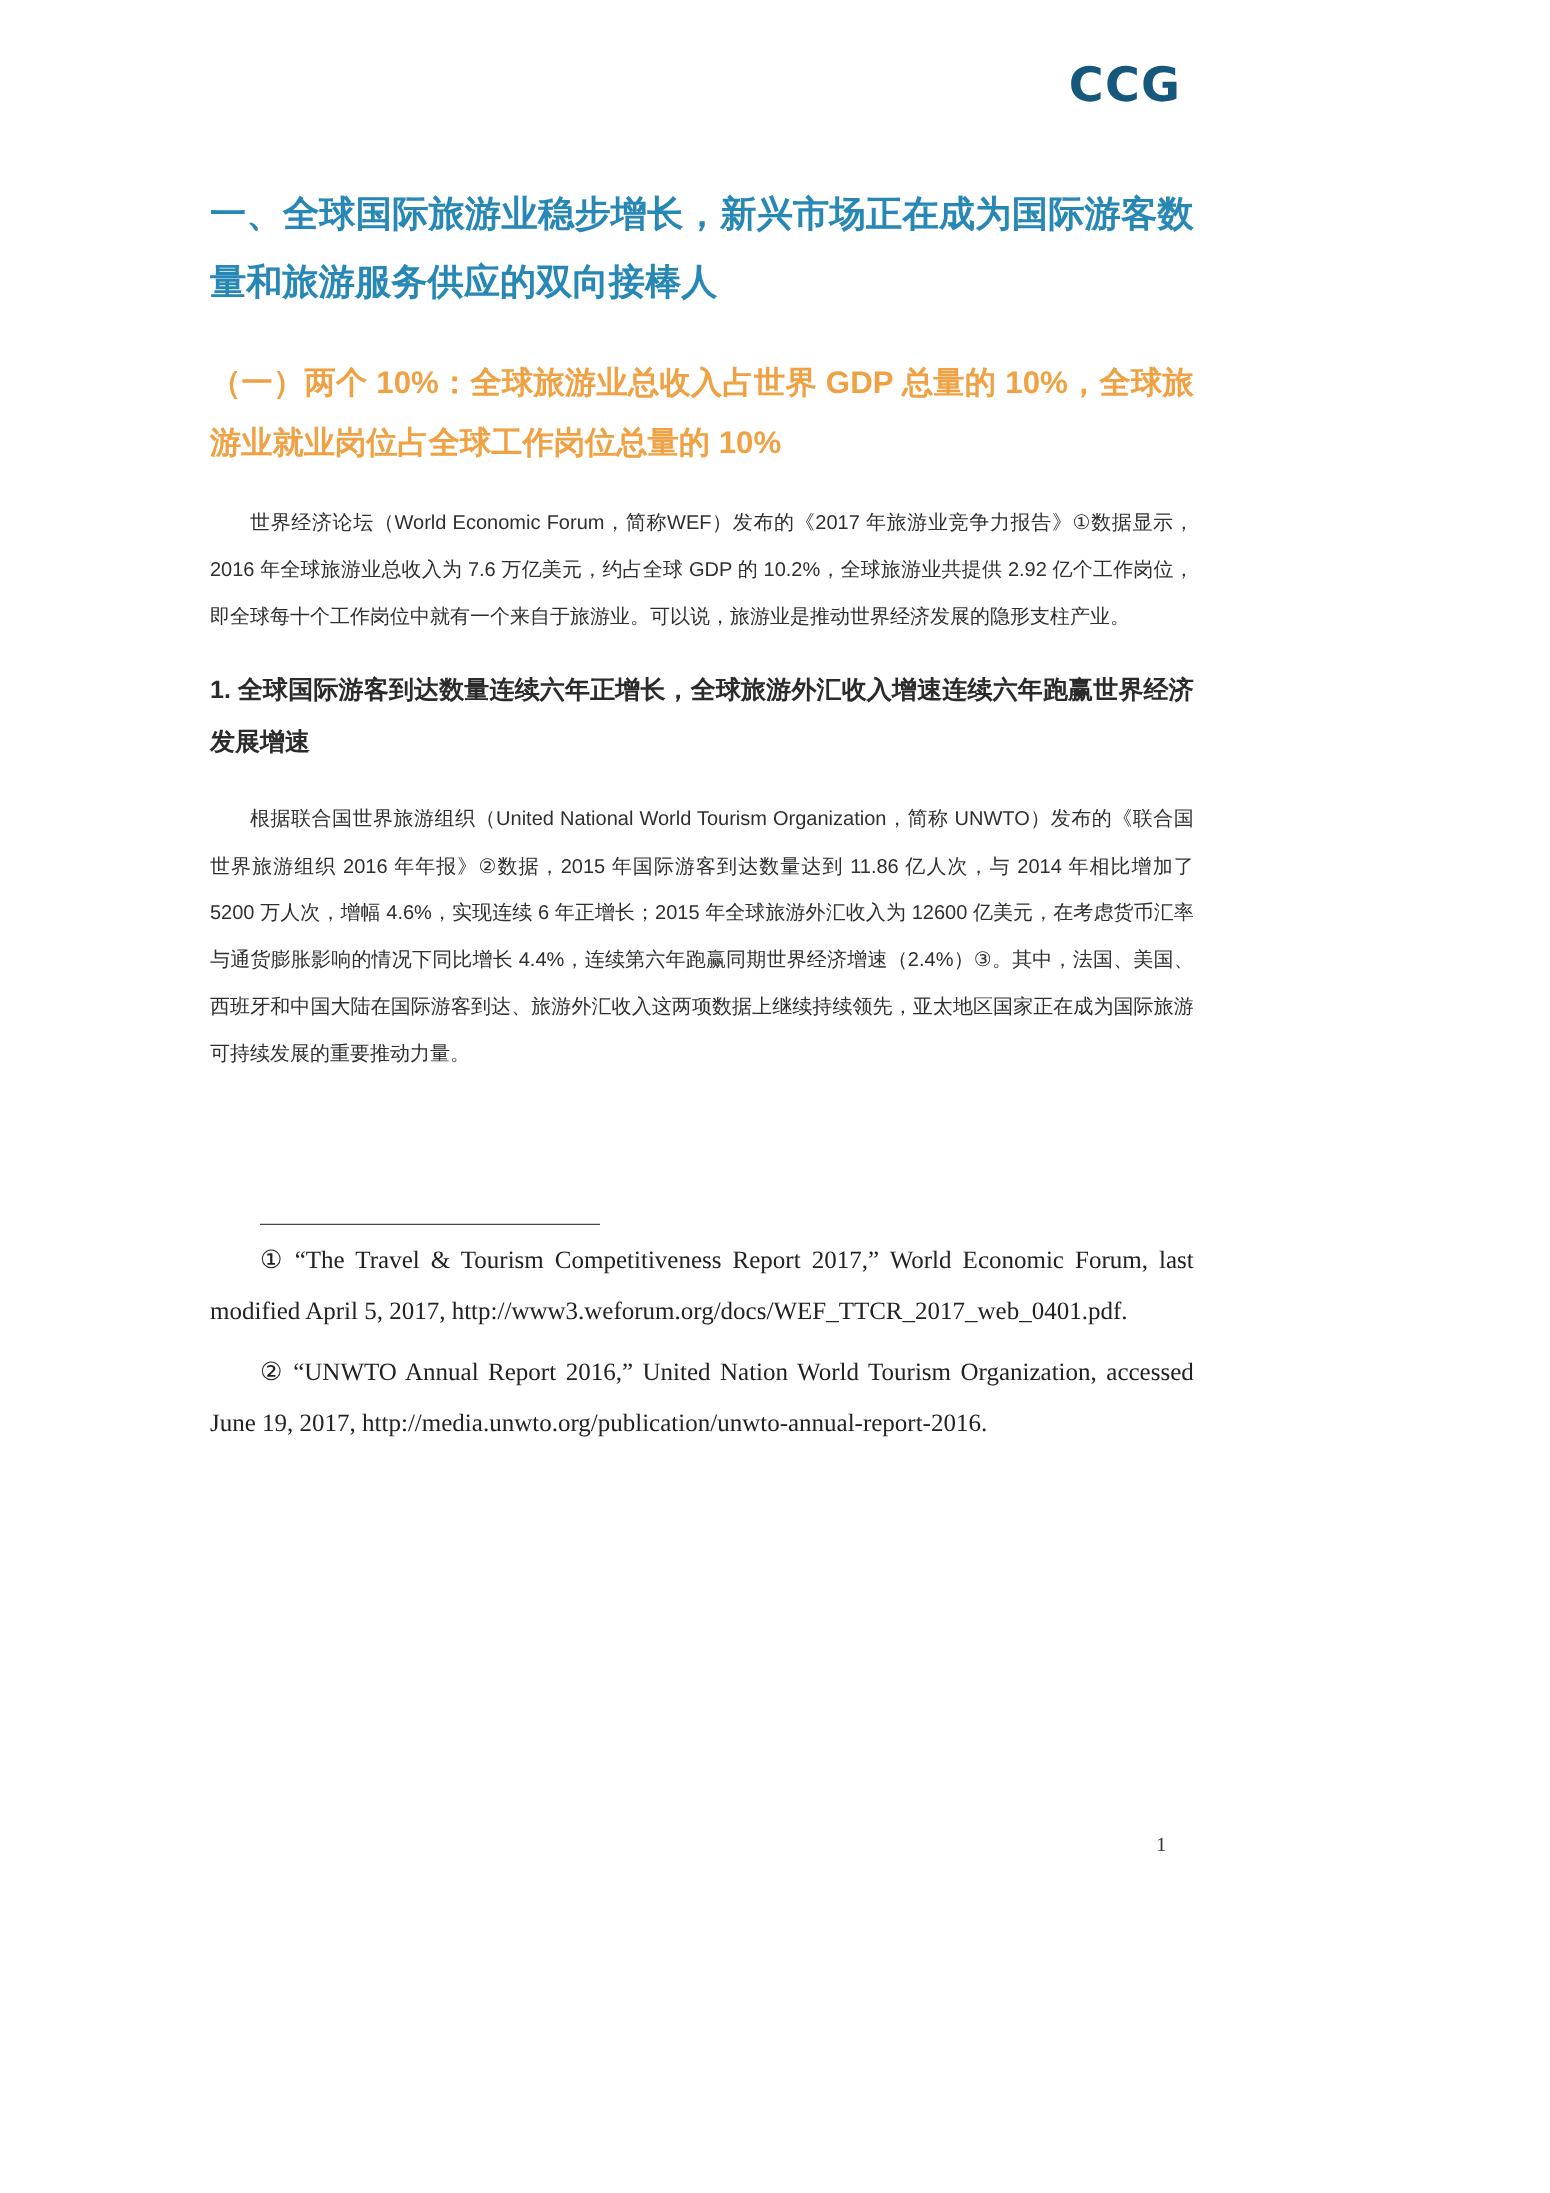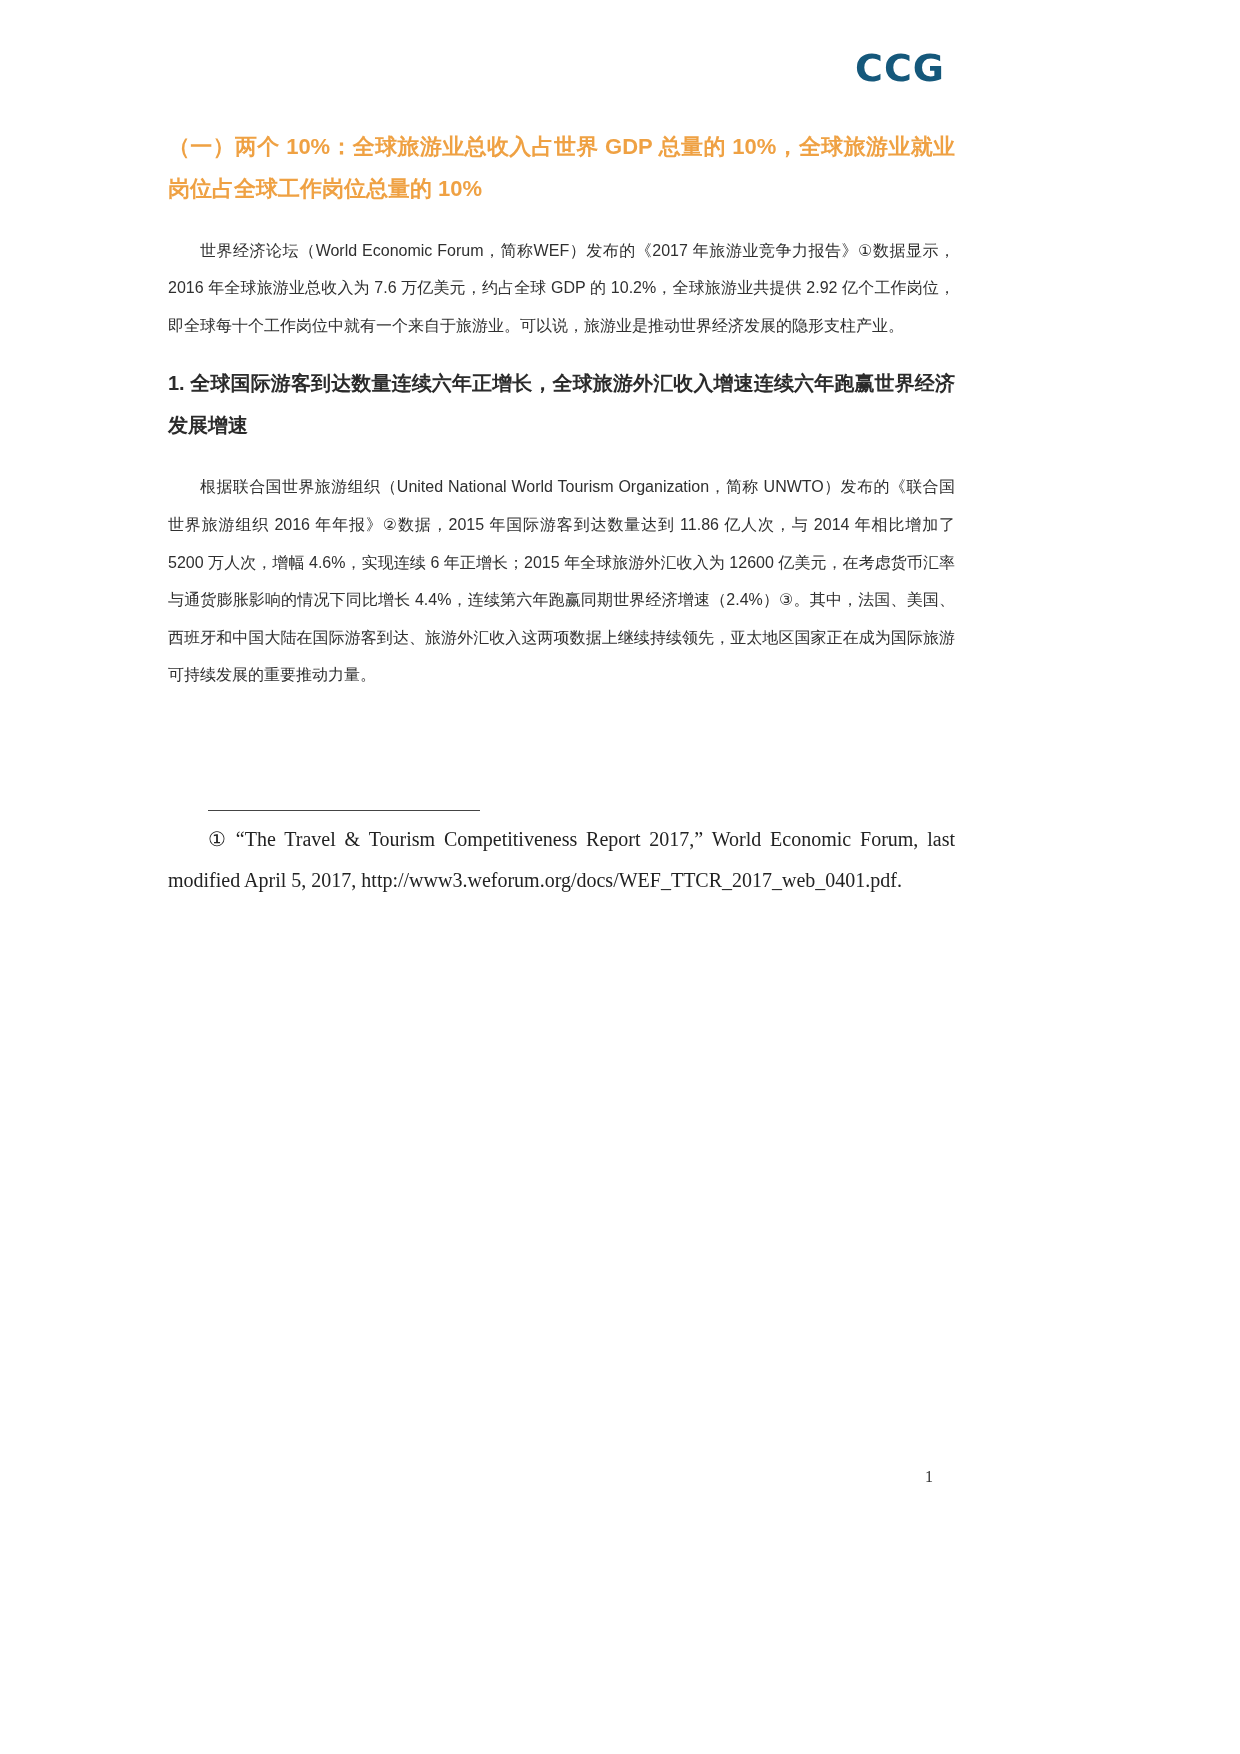--- a/index.html
+++ b/index.html
@@ -33,21 +33,21 @@
   h1.heading1 {
     color: #2787b5;
     font-size: 29px;
     line-height: 1.85;
     font-weight: bold;
     margin: 50px 0 0 0;
     text-align: justify;
   }
   h2.heading2 {
     color: #efa143;
-    font-size: 22px;
+    font-size: 25px;
     line-height: 1.9;
     font-weight: bold;
     margin: 30px 0 0 0;
     text-align: justify;
   }
   p.body-para {
     font-size: 16px;
     line-height: 2.35;
     margin: 22px 0 0 0;
     text-indent: 2em;
@@ -94,34 +94,38 @@
 </style>
 </head>
 <body>
 
 <div class="page">
 
   <div class="header">
     <span class="logo">CCG</span>
   </div>
 
+  <h1 class="heading1">一、全球国际旅游业稳步增长，新兴市场正在成为国际游客数量和旅游服务供应的双向接棒人</h1>
 
   <h2 class="heading2">（一）两个 10%：全球旅游业总收入占世界 GDP 总量的 10%，全球旅游业就业岗位占全球工作岗位总量的 10%</h2>
 
   <p class="body-para">世界经济论坛（World Economic Forum，简称WEF）发布的《2017 年旅游业竞争力报告》①数据显示，2016 年全球旅游业总收入为 7.6 万亿美元，约占全球 GDP 的 10.2%，全球旅游业共提供 2.92 亿个工作岗位，即全球每十个工作岗位中就有一个来自于旅游业。可以说，旅游业是推动世界经济发展的隐形支柱产业。</p>
 
   <p class="subheading">1.  全球国际游客到达数量连续六年正增长，全球旅游外汇收入增速连续六年跑赢世界经济发展增速</p>
 
   <p class="body-para">根据联合国世界旅游组织（United National World Tourism Organization，简称 UNWTO）发布的《联合国世界旅游组织 2016 年年报》②数据，2015 年国际游客到达数量达到 11.86 亿人次，与 2014 年相比增加了 5200 万人次，增幅 4.6%，实现连续 6 年正增长；2015 年全球旅游外汇收入为 12600 亿美元，在考虑货币汇率与通货膨胀影响的情况下同比增长 4.4%，连续第六年跑赢同期世界经济增速（2.4%）③。其中，法国、美国、西班牙和中国大陆在国际游客到达、旅游外汇收入这两项数据上继续持续领先，亚太地区国家正在成为国际旅游可持续发展的重要推动力量。</p>
 
   <div class="footnotes">
     <div class="footnote-divider"></div>
 
     <p class="footnote">
       <span class="marker">①</span><span>“The Travel &amp; Tourism Competitiveness Report 2017,” World Economic Forum, last modified April 5, 2017, http://www3.weforum.org/docs/WEF_TTCR_2017_web_0401.pdf.</span>
     </p>
 
+    <p class="footnote">
+      <span class="marker">②</span><span>“UNWTO Annual Report 2016,” United Nation World Tourism Organization, accessed June 19, 2017, http://media.unwto.org/publication/unwto-annual-report-2016.</span>
+    </p>
 
   </div>
 
   <div class="page-number">1</div>
 
 </div>
 
 </body></html>

